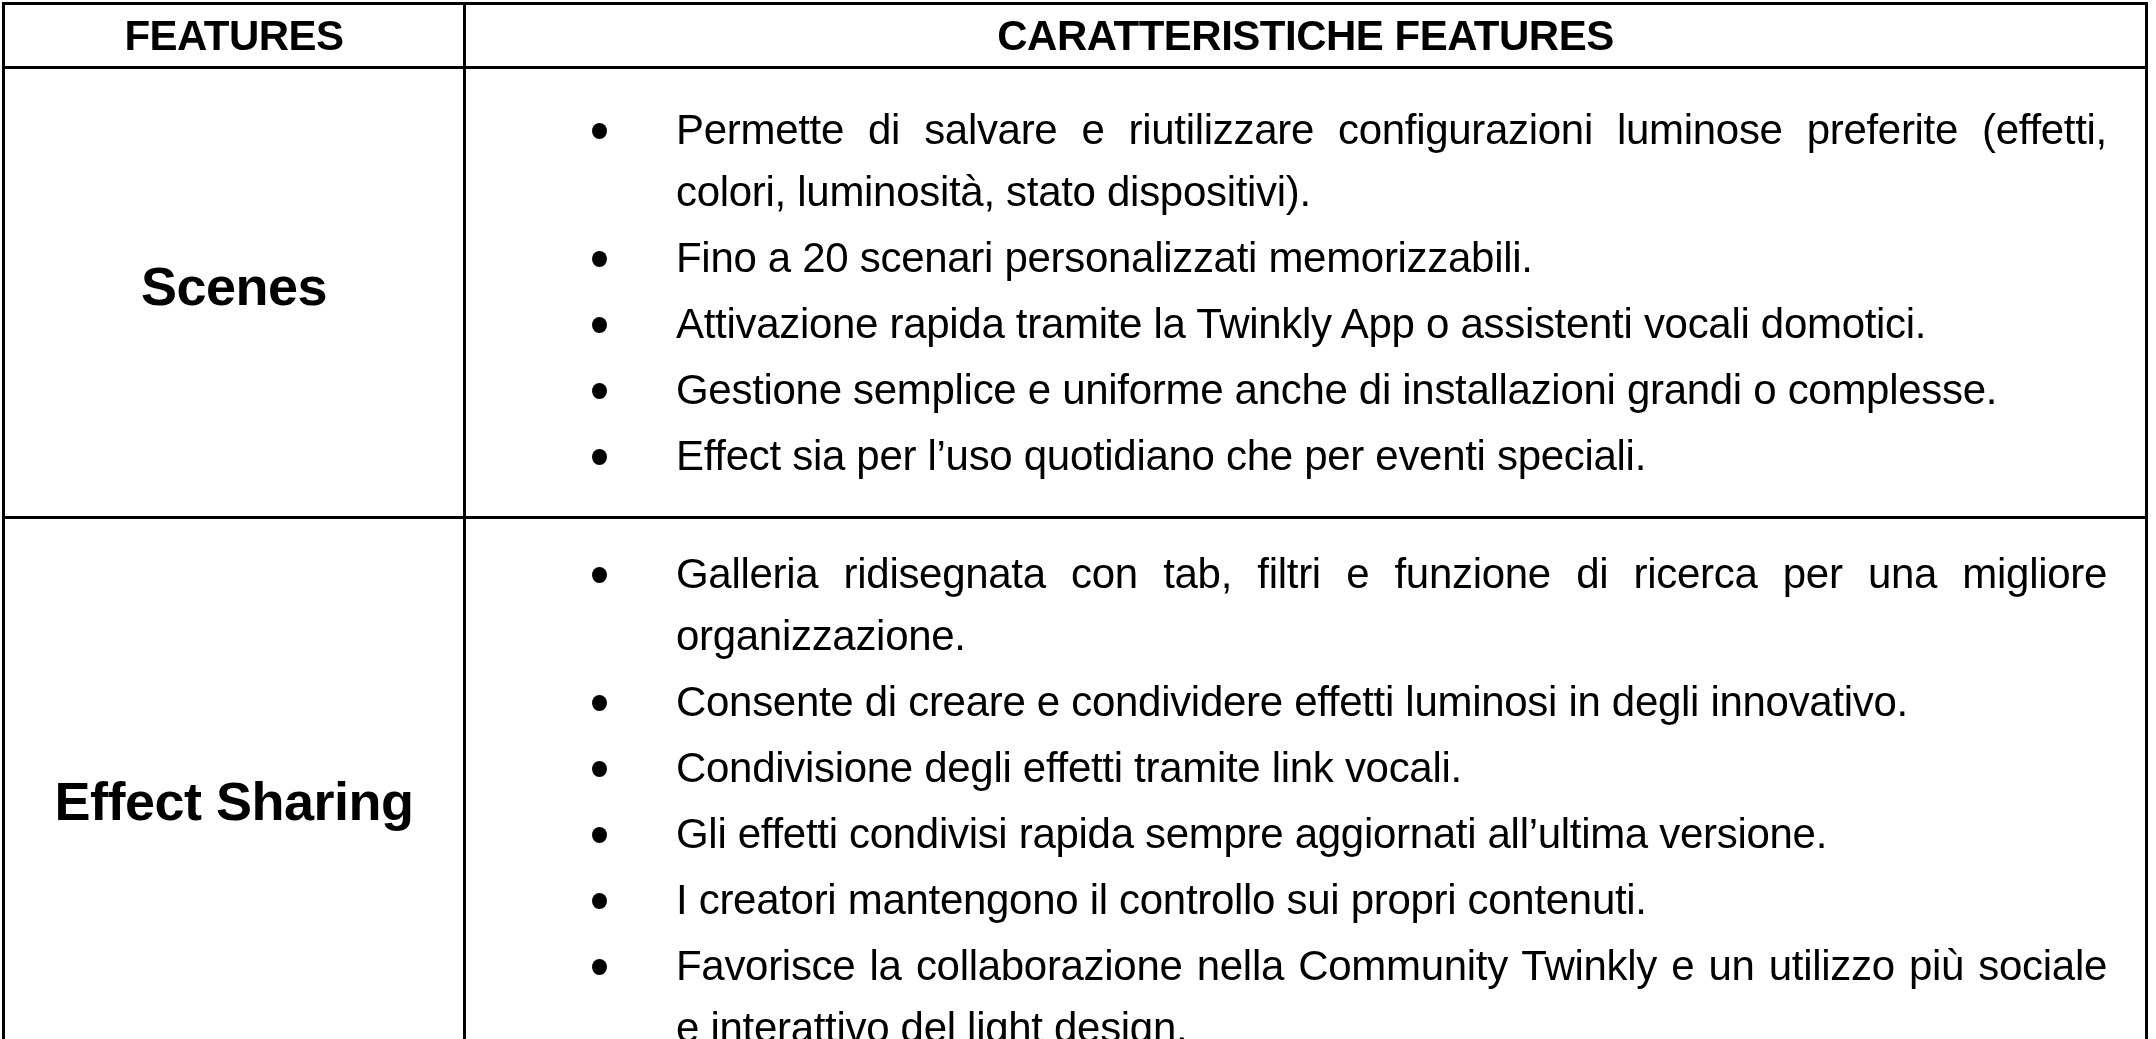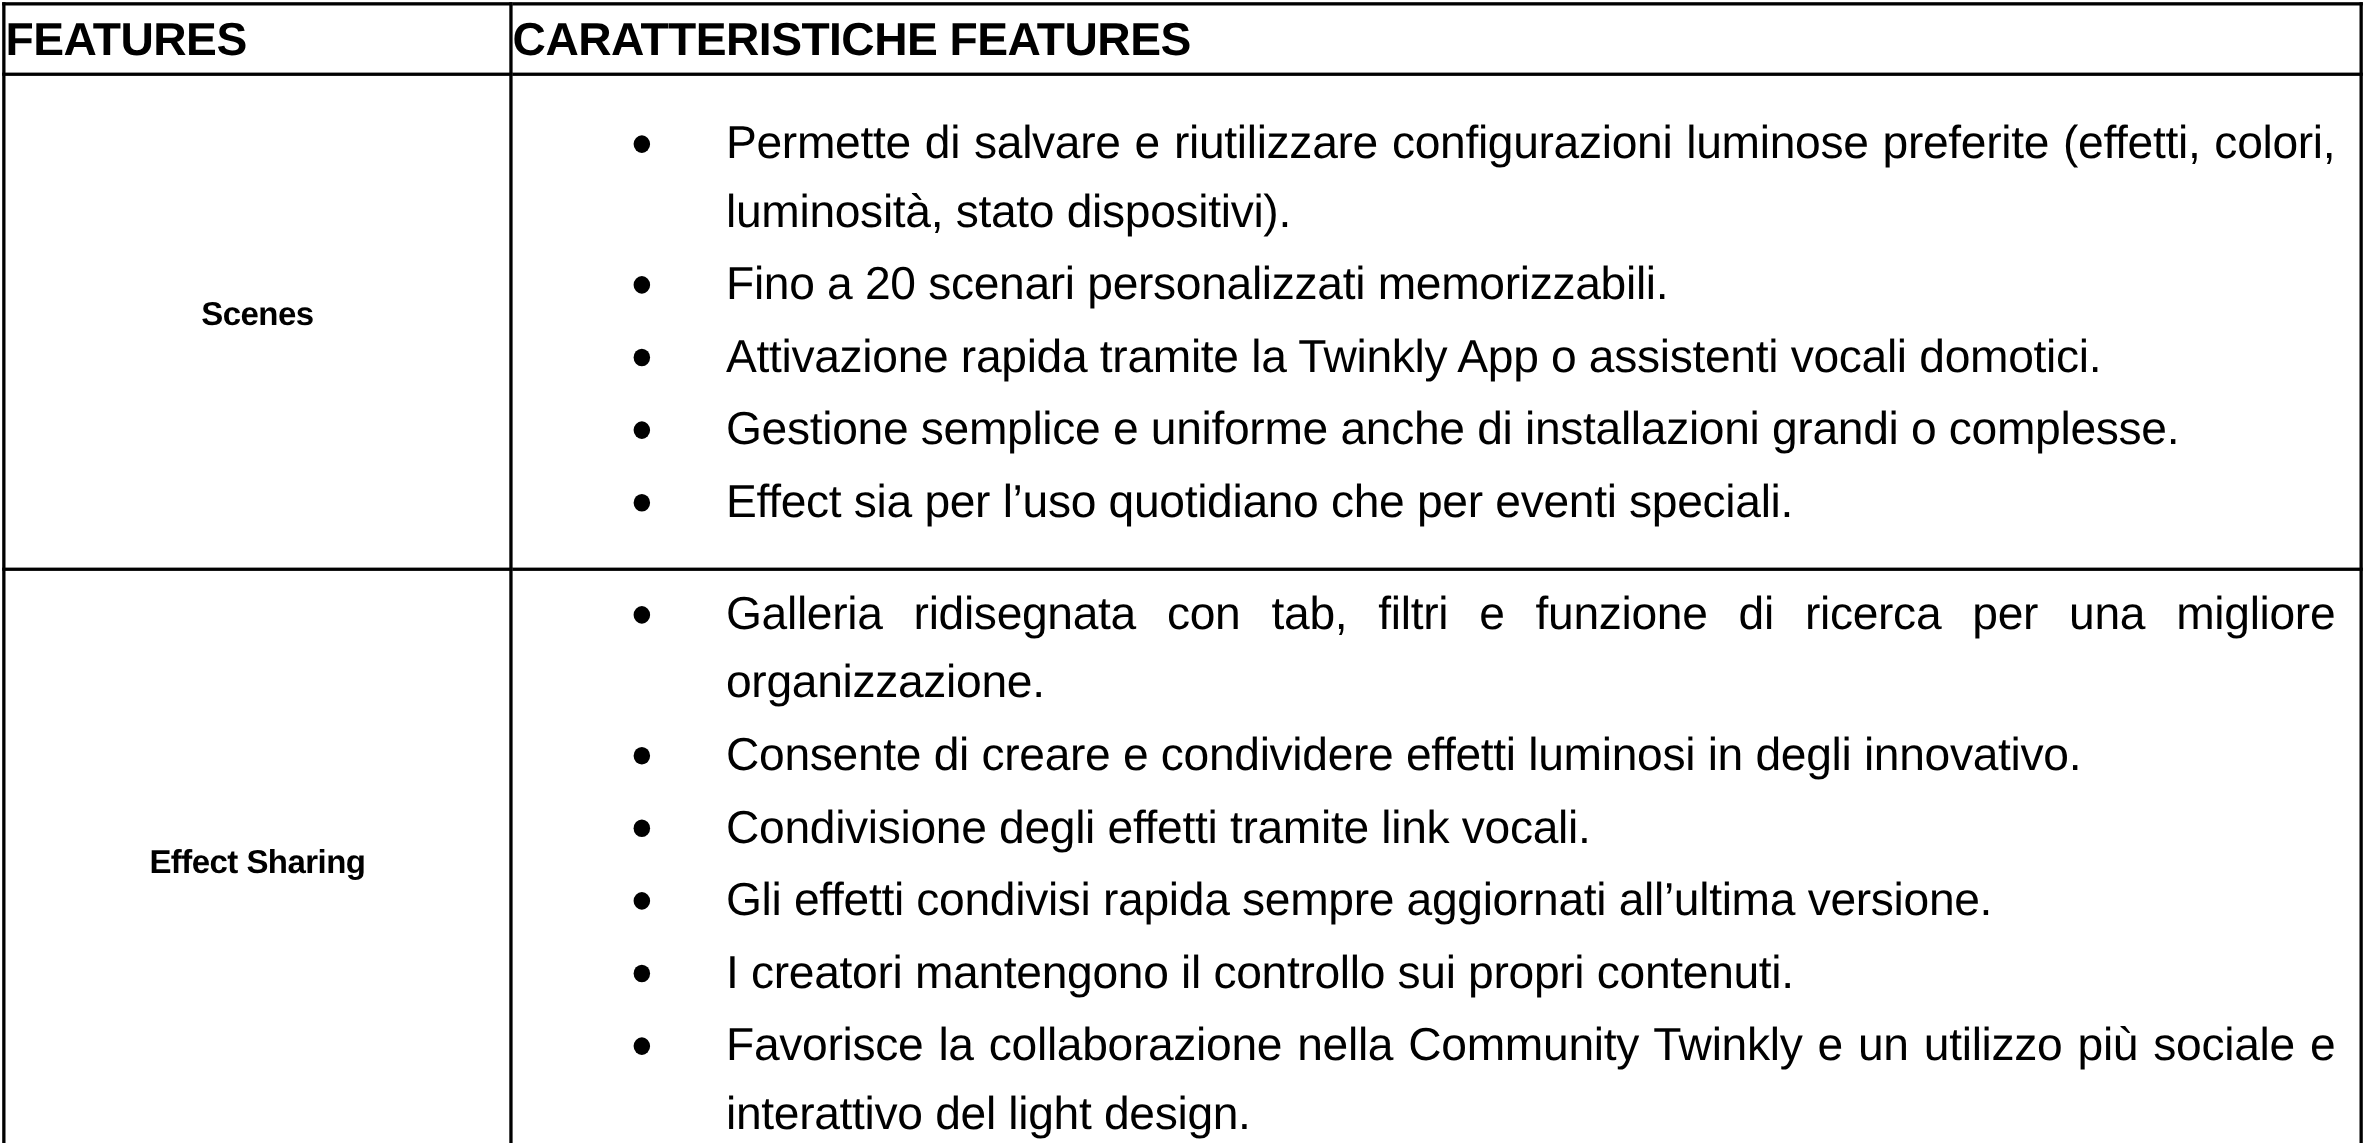--- a/index.html
+++ b/index.html
@@ -27,37 +27,37 @@
     .doc-table td, .doc-table th {
       border: 3px solid #000000;
       padding: 0;
       vertical-align: middle;
     }
     .col-features { width: 461px; }
     .header-row { height: 64px; }
     .header-row th {
       font-weight: bold;
       font-size: 42px;
-      text-align: left;
+      text-align: center;
       letter-spacing: -0.5px;
       line-height: 1;
     }
     .row-scenes { height: 450px; }
     .row-effect { height: 516px; }
     .feature-name {
       text-align: center;
       font-weight: bold;
-      font-size: 30px;
+      font-size: 54px;
       letter-spacing: -0.5px;
     }
     .row-scenes .feature-name { padding-bottom: 14px; }
     .row-effect .feature-name { padding-top: 0px; }
     .bullets {
       list-style: none;
-      margin: 0;
+      margin: 16px;
       padding: 4px 22px 6px 0;
     }
     .bullets li {
       position: relative;
       padding-left: 194px;
       font-size: 42px;
       line-height: 62px;
       text-align: justify;
       margin: 4px 0 2px 0;
       letter-spacing: -0.3px;

